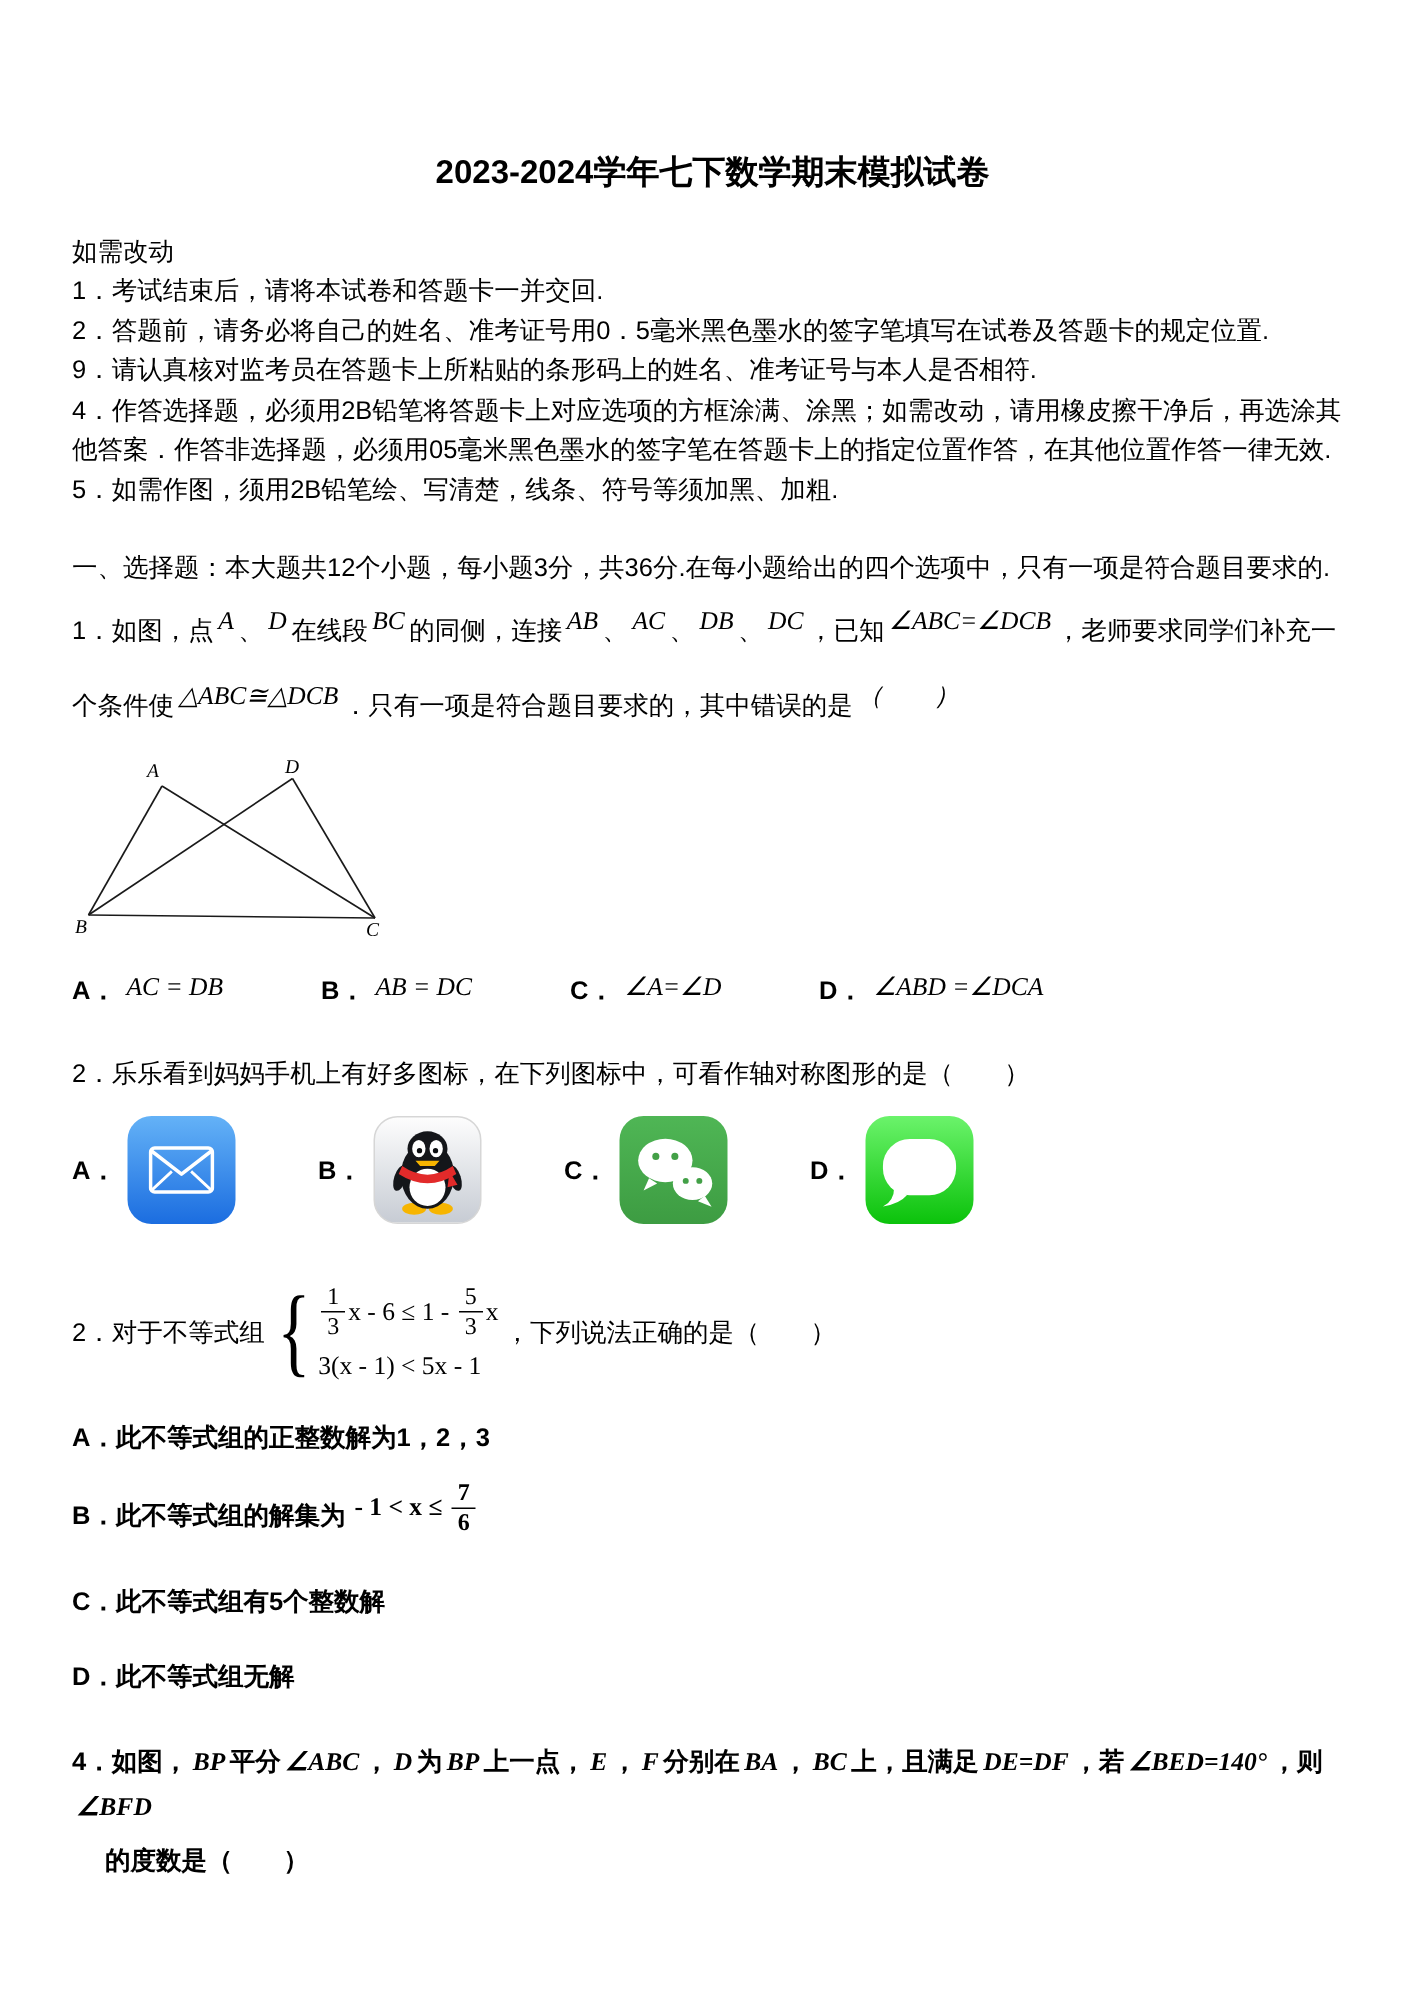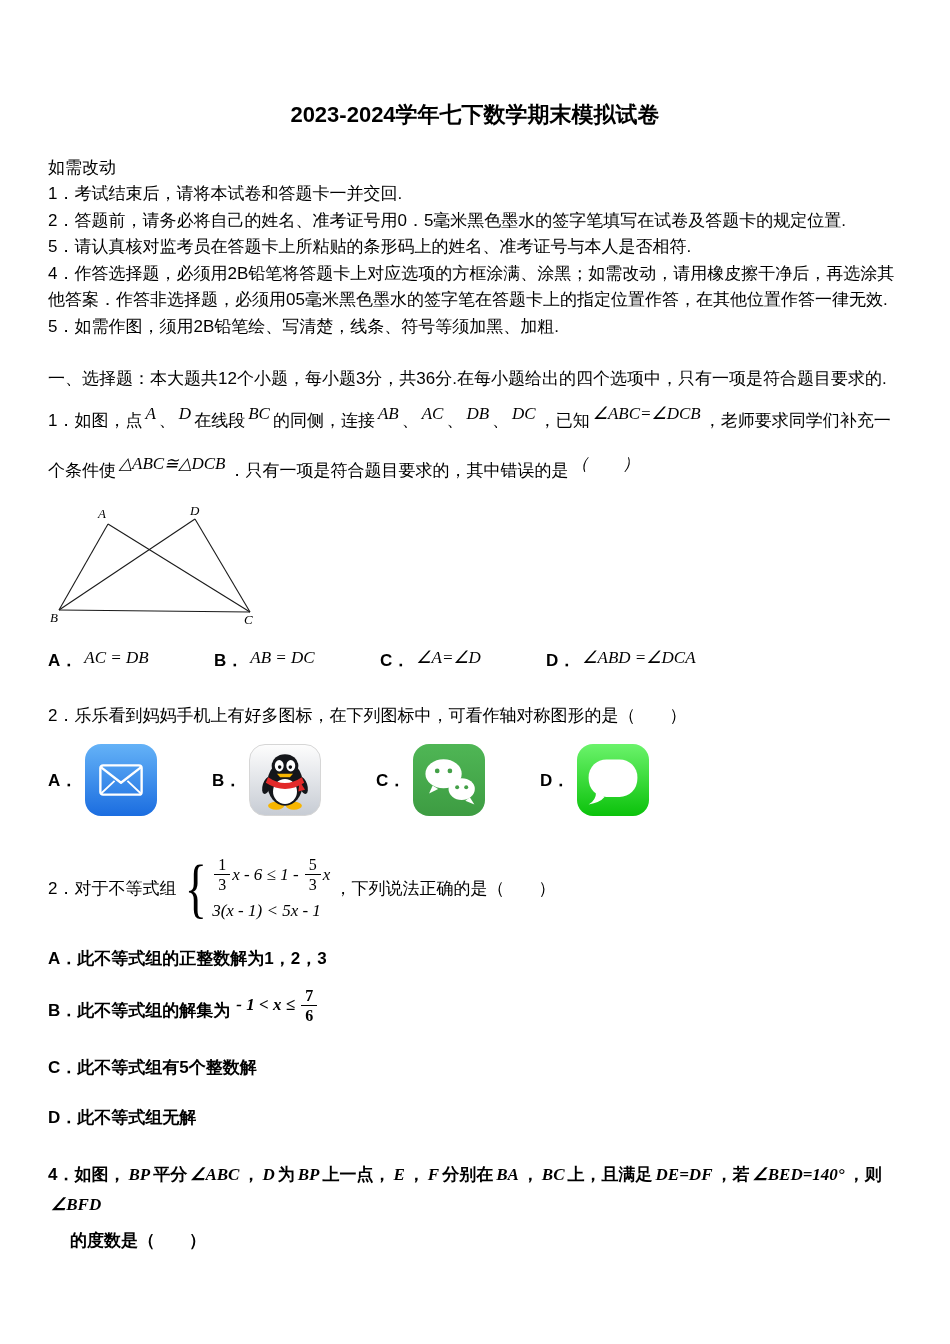--- a/index.html
+++ b/index.html
@@ -40,21 +40,21 @@
   .icon.mail   { background:linear-gradient(180deg,#64b2f7,#1b6de0); }
   .icon.qq     { background:linear-gradient(180deg,#fdfdfd,#c7ccd4); border:1px solid #d6d6d6; }
   .icon.wechat { background:linear-gradient(180deg,#4fb655,#3d9c42); }
   .icon.imsg   { background:linear-gradient(180deg,#6bf36b,#0bc20b); }
 
   .q3head { display:flex; align-items:center; margin-top:40px; }
   .sys { display:inline-flex; align-items:center; margin:0 4px; }
   .brace { font-size:66px; font-family:"Liberation Serif", serif; line-height:0.85; transform:scaleX(0.7); margin-right:0; font-weight:400; }
   .sysrows { display:flex; flex-direction:column; gap:7px; }
   .sysrow { display:flex; align-items:center; font-size:17px; }
-  .expr { font-family:"Liberation Serif", serif; font-style:italic; white-space:pre; }
+  .expr { font-family:"Liberation Serif", serif; white-space:pre; }
   .frac { display:inline-flex; flex-direction:column; align-items:center; line-height:1.08; font-family:"Liberation Serif", serif; font-style:normal; margin:0 2px; font-size:16px; }
   .frac .num { border-bottom:1.3px solid #000; padding:0 4px 1px 4px; }
   .frac .den { padding-top:1px; }
 
   .q3opt { font-weight:700; margin-top:26px; line-height:24px; }
   .q3optB { display:flex; align-items:center; margin-top:22px; }
   .raisewrap { display:inline-flex; align-items:center; position:relative; top:-6px; margin-left:6px; }
 
   .q4line { font-weight:700; line-height:30px; }
   .q4line .math { font-weight:700;font-style:italic; }
@@ -67,21 +67,21 @@
 <body>
 
 <div class="page">
 
   <h1 class="title">2023-2024学年七下数学期末模拟试卷</h1>
 
   <div class="notice">
     <div class="notice-heading">如需改动</div>
     <p>1．考试结束后，请将本试卷和答题卡一并交回.</p>
     <p>2．答题前，请务必将自己的姓名、准考证号用0．5毫米黑色墨水的签字笔填写在试卷及答题卡的规定位置.</p>
-    <p>5．请认真核对监考员在答题卡上所粘贴的条形码上的姓名、准考证号与本人是否相符.</p>
+    <p>9．请认真核对监考员在答题卡上所粘贴的条形码上的姓名、准考证号与本人是否相符.</p>
     <p>4．作答选择题，必须用2B铅笔将答题卡上对应选项的方框涂满、涂黑；如需改动，请用橡皮擦干净后，再选涂其他答案．作答非选择题，必须用05毫米黑色墨水的签字笔在答题卡上的指定位置作答，在其他位置作答一律无效.</p>
     <p>5．如需作图，须用2B铅笔绘、写清楚，线条、符号等须加黑、加粗.</p>
   </div>
 
   <p class="section-heading">一、选择题：本大题共12个小题，每小题3分，共36分.在每小题给出的四个选项中，只有一项是符合题目要求的.</p>
 
   <div class="question">
     <p class="qline"><span class="cn">1．如图，点</span><span class="math mr">A</span><span class="cn">、</span><span class="math mr">D</span><span class="cn">在线段</span><span class="math mr">BC</span><span class="cn">的同侧，连接</span><span class="math mr">AB</span><span class="cn">、</span><span class="math mr">AC</span><span class="cn">、</span><span class="math mr">DB</span><span class="cn">、</span><span class="math mr">DC</span><span class="cn">，已知</span><span class="math mr">∠ABC=∠DCB</span><span class="cn">，老师要求同学们补充一</span></p>
     <p class="qline qline2"><span class="cn">个条件使</span><span class="math mr">△ABC≅△DCB</span><span class="cn">．只有一项是符合题目要求的，其中错误的是</span><span class="math mr">（　　）</span></p>
 

